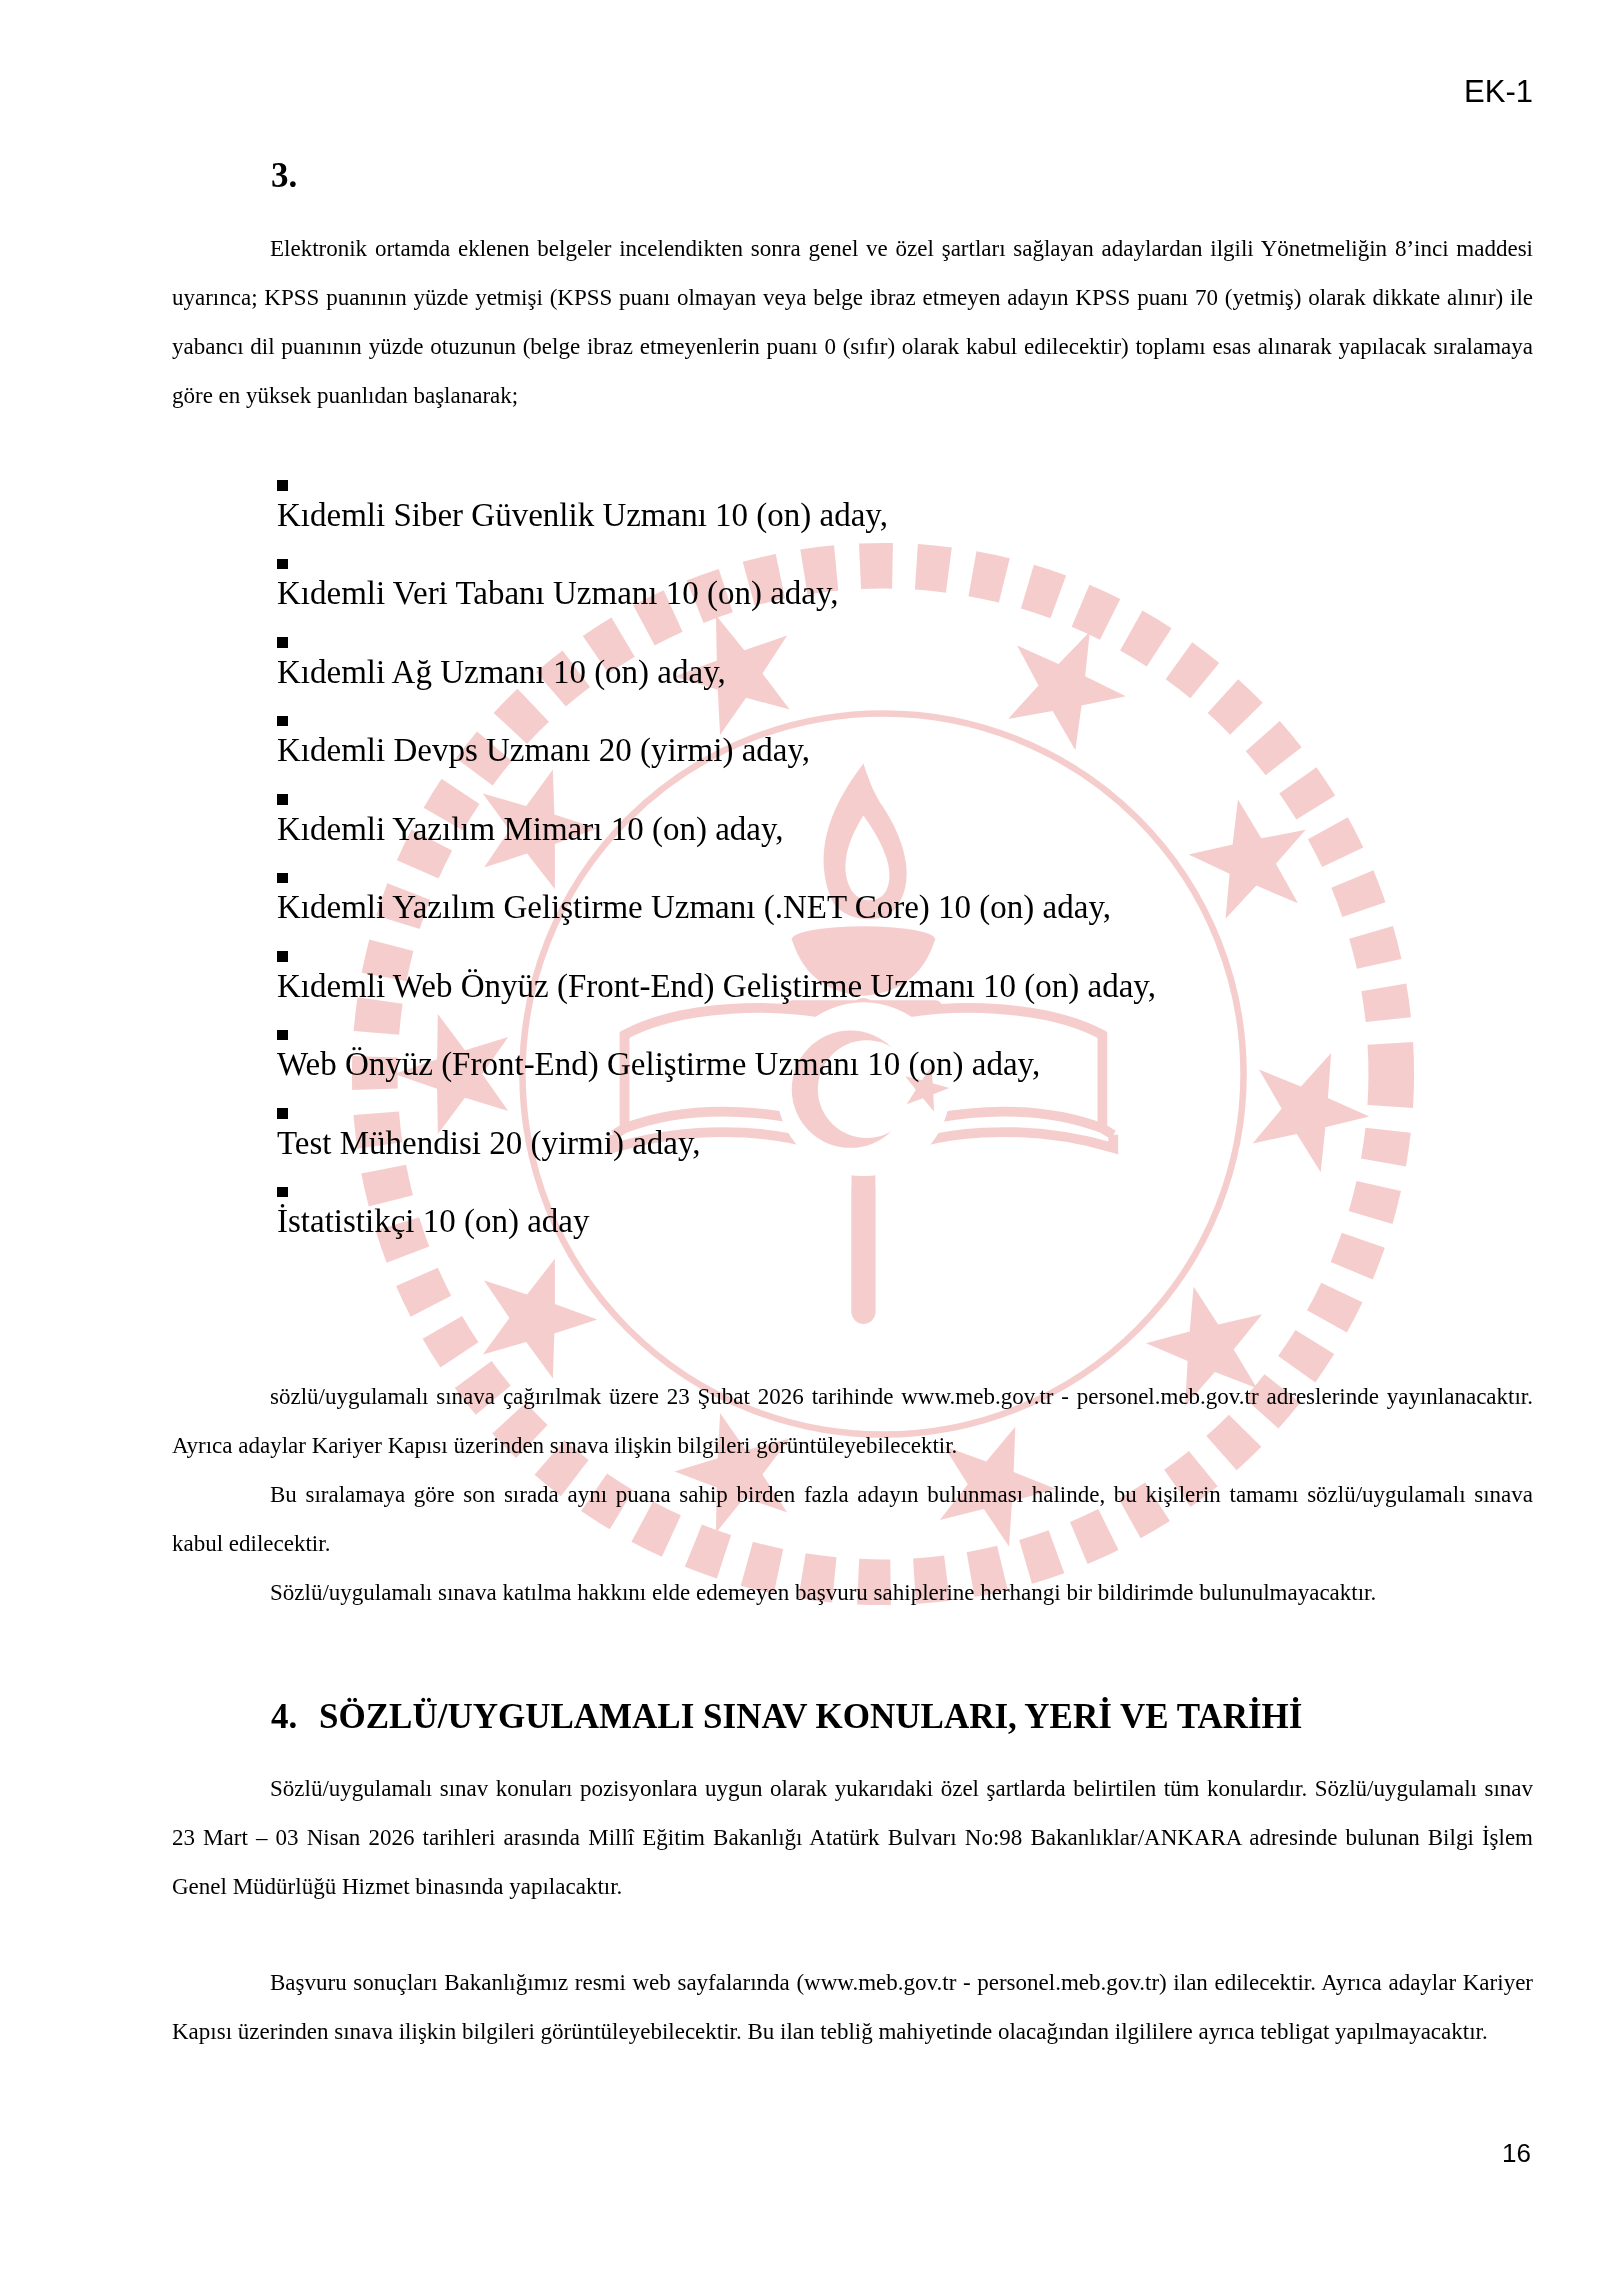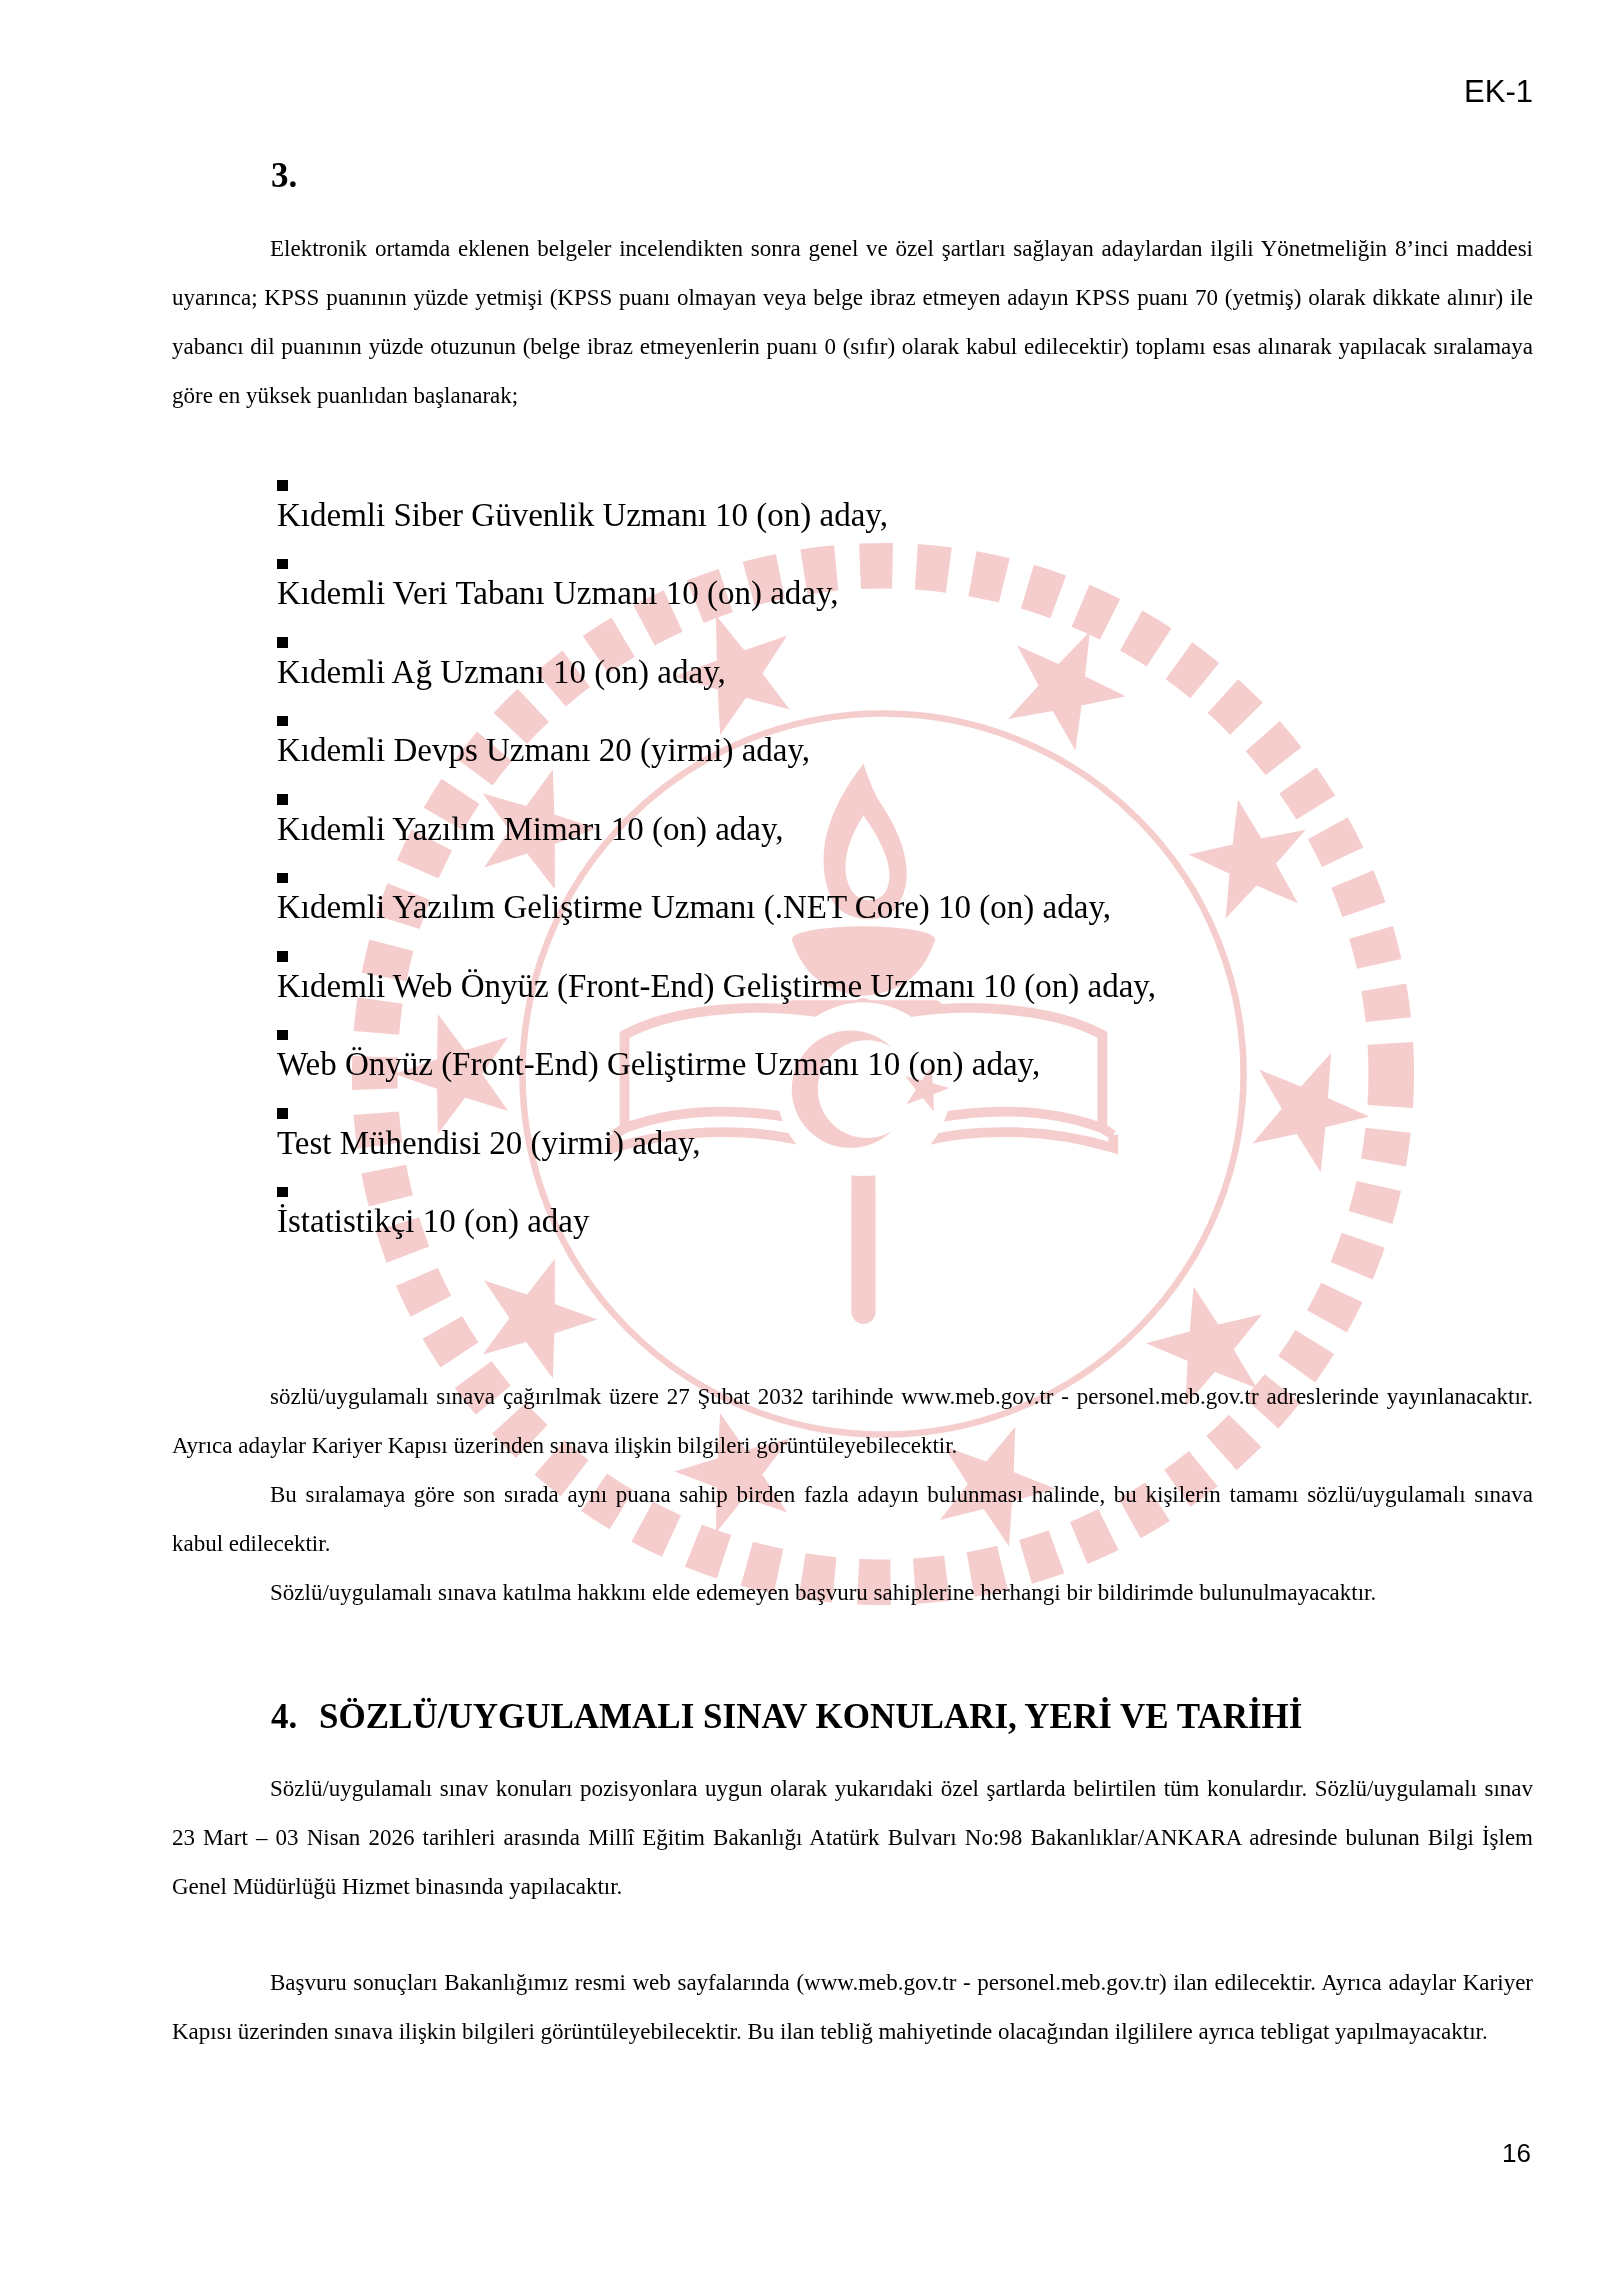--- a/index.html
+++ b/index.html
@@ -177,21 +177,21 @@
       <li>
           <span class="sq"></span>
           <span>Test Mühendisi 20 (yirmi) aday,</span>
         </li>
       <li>
           <span class="sq"></span>
           <span>İstatistikçi 10 (on) aday</span>
         </li>
     </ul>
 
-    <p class="body p2">sözlü/uygulamalı sınava çağırılmak üzere 27 Şubat 2032 tarihinde www.meb.gov.tr - personel.meb.gov.tr adreslerinde yayınlanacaktır. Ayrıca adaylar Kariyer Kapısı üzerinden sınava ilişkin bilgileri görüntüleyebilecektir.</p>
+    <p class="body p2">sözlü/uygulamalı sınava çağırılmak üzere 23 Şubat 2026 tarihinde www.meb.gov.tr - personel.meb.gov.tr adreslerinde yayınlanacaktır. Ayrıca adaylar Kariyer Kapısı üzerinden sınava ilişkin bilgileri görüntüleyebilecektir.</p>
     <p class="body">Bu sıralamaya göre son sırada aynı puana sahip birden fazla adayın bulunması halinde, bu kişilerin tamamı sözlü/uygulamalı sınava kabul edilecektir.</p>
     <p class="body">Sözlü/uygulamalı sınava katılma hakkını elde edemeyen başvuru sahiplerine herhangi bir bildirimde bulunulmayacaktır.</p>
 
     <div class="heading h4">
       <span class="h-num">4.</span>
       <span class="h-text">SÖZLÜ/UYGULAMALI SINAV KONULARI, YERİ VE TARİHİ</span>
     </div>
 
     <p class="body p5">Sözlü/uygulamalı sınav konuları pozisyonlara uygun olarak yukarıdaki özel şartlarda belirtilen tüm konulardır. Sözlü/uygulamalı sınav 23 Mart – 03 Nisan 2026 tarihleri arasında Millî Eğitim Bakanlığı Atatürk Bulvarı No:98 Bakanlıklar/ANKARA adresinde bulunan Bilgi İşlem Genel Müdürlüğü Hizmet binasında yapılacaktır.</p>
     <p class="body p6">Başvuru sonuçları Bakanlığımız resmi web sayfalarında (www.meb.gov.tr - personel.meb.gov.tr) ilan edilecektir. Ayrıca adaylar Kariyer Kapısı üzerinden sınava ilişkin bilgileri görüntüleyebilecektir. Bu ilan tebliğ mahiyetinde olacağından ilgililere ayrıca tebligat yapılmayacaktır.</p>

